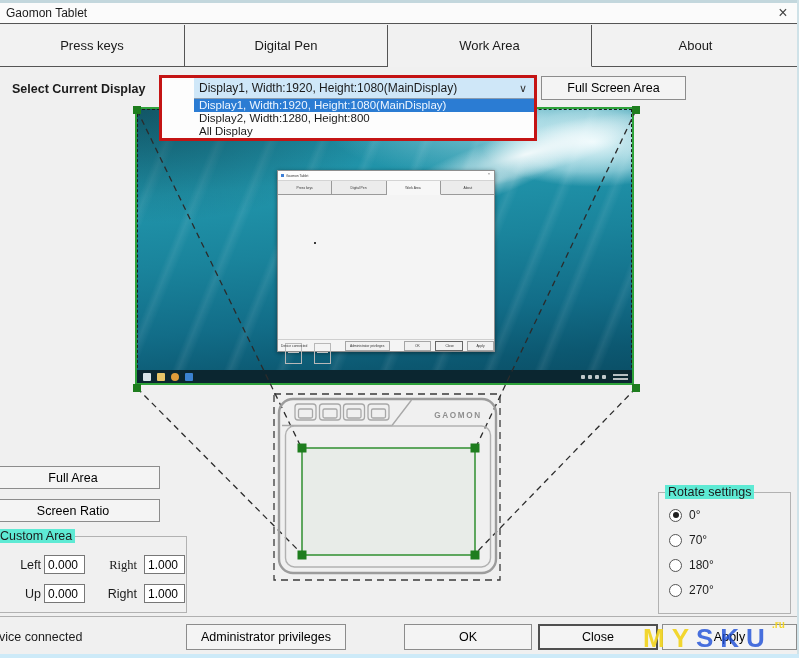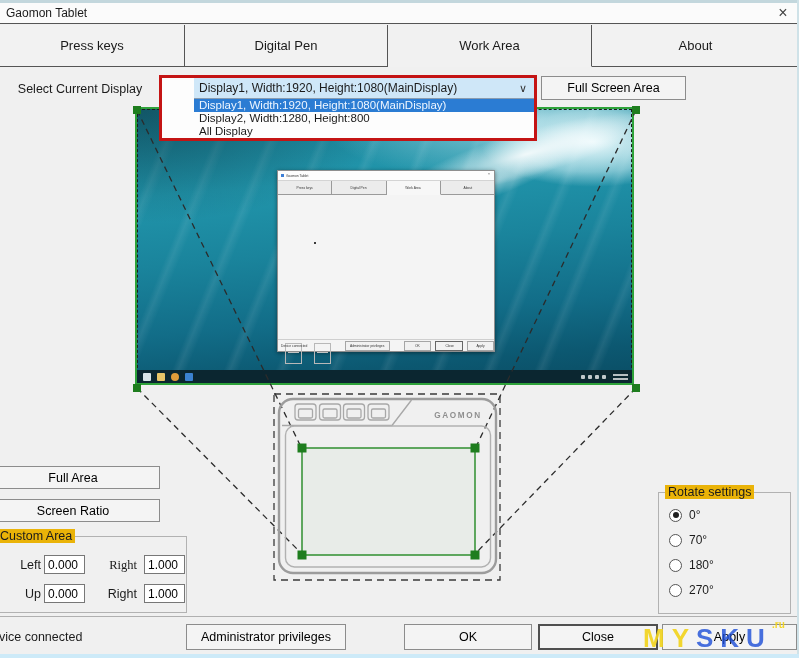--- a/index.html
+++ b/index.html
@@ -18,21 +18,21 @@
     line-height:21px;padding-left:6px;font-size:12px;}
   .close-x{position:absolute;right:8px;top:0;width:16px;height:21px;line-height:20px;
     text-align:center;font-size:16px;color:#444;cursor:default;}
   .tabs{top:25px;left:0;right:0;height:42px;display:flex;z-index:2;}
   .tab{background:#f2f2f2;border-bottom:1px solid #555;display:flex;align-items:center;
     justify-content:center;font-size:13px;box-sizing:border-box;}
   .tab.sep{border-right:1px solid #555;}
   .tab.active{border-bottom:1px solid transparent;background:#f1f1f1;}
 
   
-  .sel-label{left:0;width:160px;top:82px;text-align:center;}
+  .sel-label{left:12px;width:160px;top:82px;text-align:left;font-weight:bold;}
   .redbox{left:159px;top:75px;width:378px;height:66px;border:3px solid #c41414;z-index:20;
     display:flex;flex-direction:column;background:#fdfdfd;padding-left:32px;}
   .combo{height:21px;background:#cfe7f8;border-bottom:1px solid #8a9cb0;position:relative;
     font-size:12px;line-height:20px;padding-left:5px;white-space:nowrap;overflow:hidden;}
   .combo .chev{position:absolute;right:7px;top:0;line-height:20px;font-size:11px;color:#333;}
   .dd-list{flex:1;background:#fdfdfd;display:flex;flex-direction:column;}
   .dd-item{height:13px;line-height:13px;font-size:11.5px;padding-left:5px;white-space:nowrap;overflow:hidden;}
   .dd-item.hl{background:#2b7cd3;color:#eef6ff;}
 
   .btn{background:#f4f4f4;border:1px solid #8c8c8c;display:flex;align-items:center;
@@ -87,21 +87,21 @@
     justify-content:center;overflow:hidden;margin-left:4px;}
   .mini-btn.dark{border-color:#666;}
 
   
   .overlay{position:absolute;left:0;top:0;z-index:8;pointer-events:none;}
 
   
   .btn-fullarea{left:-14px;top:466px;width:174px;height:23px;}
   .btn-screenratio{left:-14px;top:499px;width:174px;height:23px;}
   .group{border:1px solid #b2b2b2;}
-  .group-label{position:absolute;top:-8px;background:#eab308;padding:0 3px;font-size:12.5px;}
+  .group-label{position:absolute;top:-8px;background:#5eead4;padding:0 3px;font-size:12.5px;}
   .custom{left:-10px;top:536px;width:197px;height:77px;}
   .custom .group-label{left:6px;}
   .ca-label{position:absolute;font-size:12.5px;text-align:right;}
   .ca-input{position:absolute;width:41px;height:19px;border:1px solid #777;background:#fff;
     font-size:12px;font-family:inherit;padding:0 0 0 3px;box-sizing:border-box;}
   .rotate{left:658px;top:492px;width:133px;height:122px;}
   .rotate .group-label{left:6px;}
   .radio-row{position:absolute;left:10px;height:16px;display:flex;align-items:center;}
   .radio{width:13px;height:13px;border:1px solid #555;border-radius:50%;background:#fff;
     position:relative;box-sizing:border-box;}

